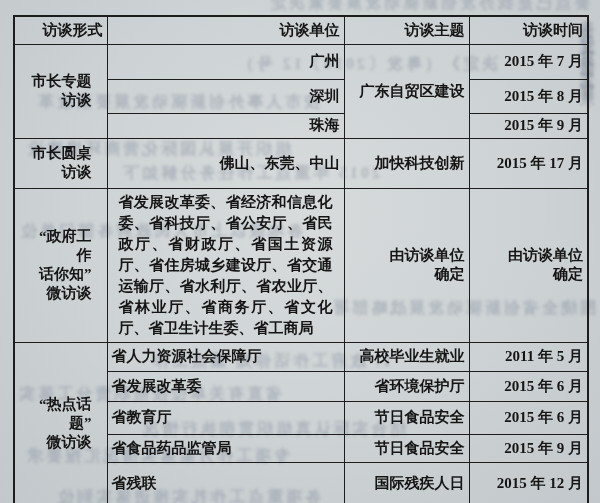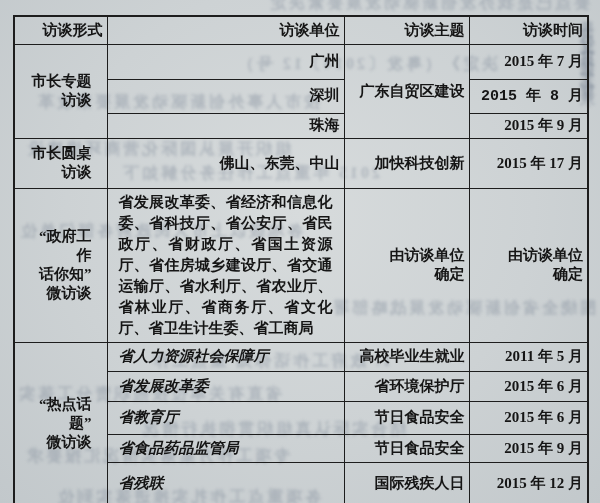--- a/index.html
+++ b/index.html
@@ -25,25 +25,25 @@
   .bv{left:578px;top:8px;writing-mode:vertical-rl;transform:scaleX(-1);
       letter-spacing:6px;font-size:15px;}
   
   table.schedule{position:absolute;left:13px;top:15px;z-index:1;
                  width:574px;border-collapse:collapse;table-layout:fixed;
                  border:2px solid #1d1d1d;}
   th,td{border:1px solid #1d1d1d;color:#151515;font-weight:600;
         font-size:15px;line-height:19px;text-align:right;vertical-align:middle;
         white-space:pre-line;padding:1px 4px;overflow:hidden;}
   th{font-weight:700;}
-  td.leftcell{text-align:left;padding-left:11px;font-style:italic;}
+  td.leftcell{text-align:left;padding-left:4px;}
   td.listcell{text-align:justify;text-align-last:left;line-height:21px;
               padding:3px 11px;}
   td.formcell{padding:1px 15px;}
-  tr.hr{height:28px;} tr.r1{height:35px;} tr.r2{height:34px;font-family:Liberation Mono, monospace;} tr.r3{height:25px;}
+  tr.hr{height:28px;} tr.r1{height:35px;} tr.r2{height:34px;} tr.r3{height:25px;}
   tr.r4{height:50px;} tr.r5{height:151px;} tr.r6{height:29px;} tr.r7{height:30px;}
   tr.r8{height:33px;} tr.r9{height:28px;} tr.r10{height:44px;}
 </style>
 </head>
 <body>
 
 <div id="scan">
 
   <div class="bleed b1">要点已是我办发创新驱动发展要素决定</div>
   <div class="bleed b2">决定》（粤发〔2014〕12 号）</div>

